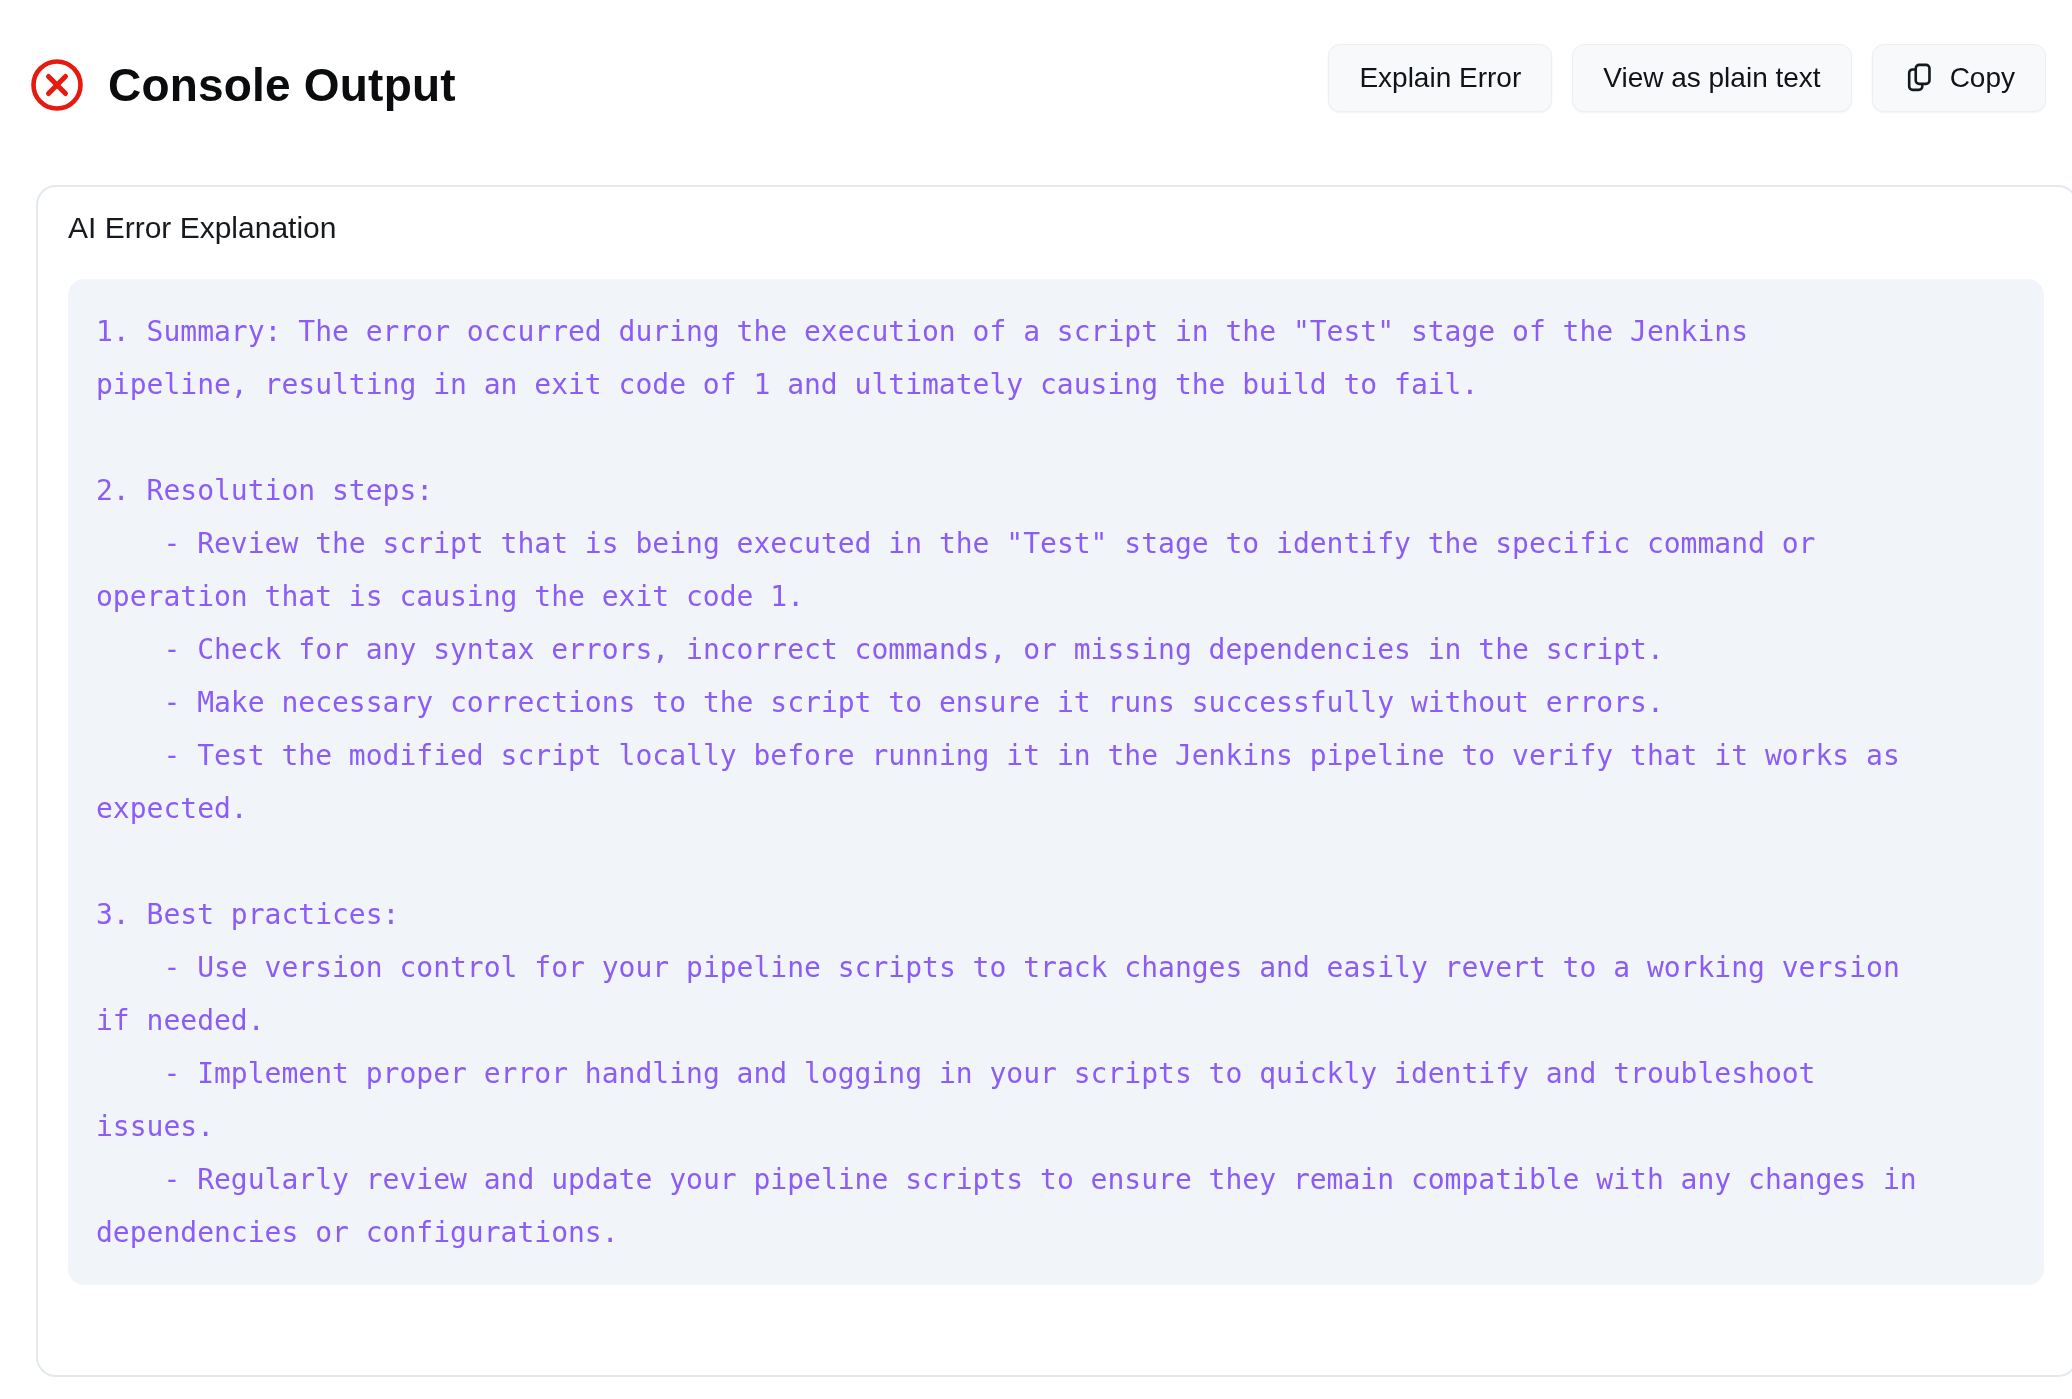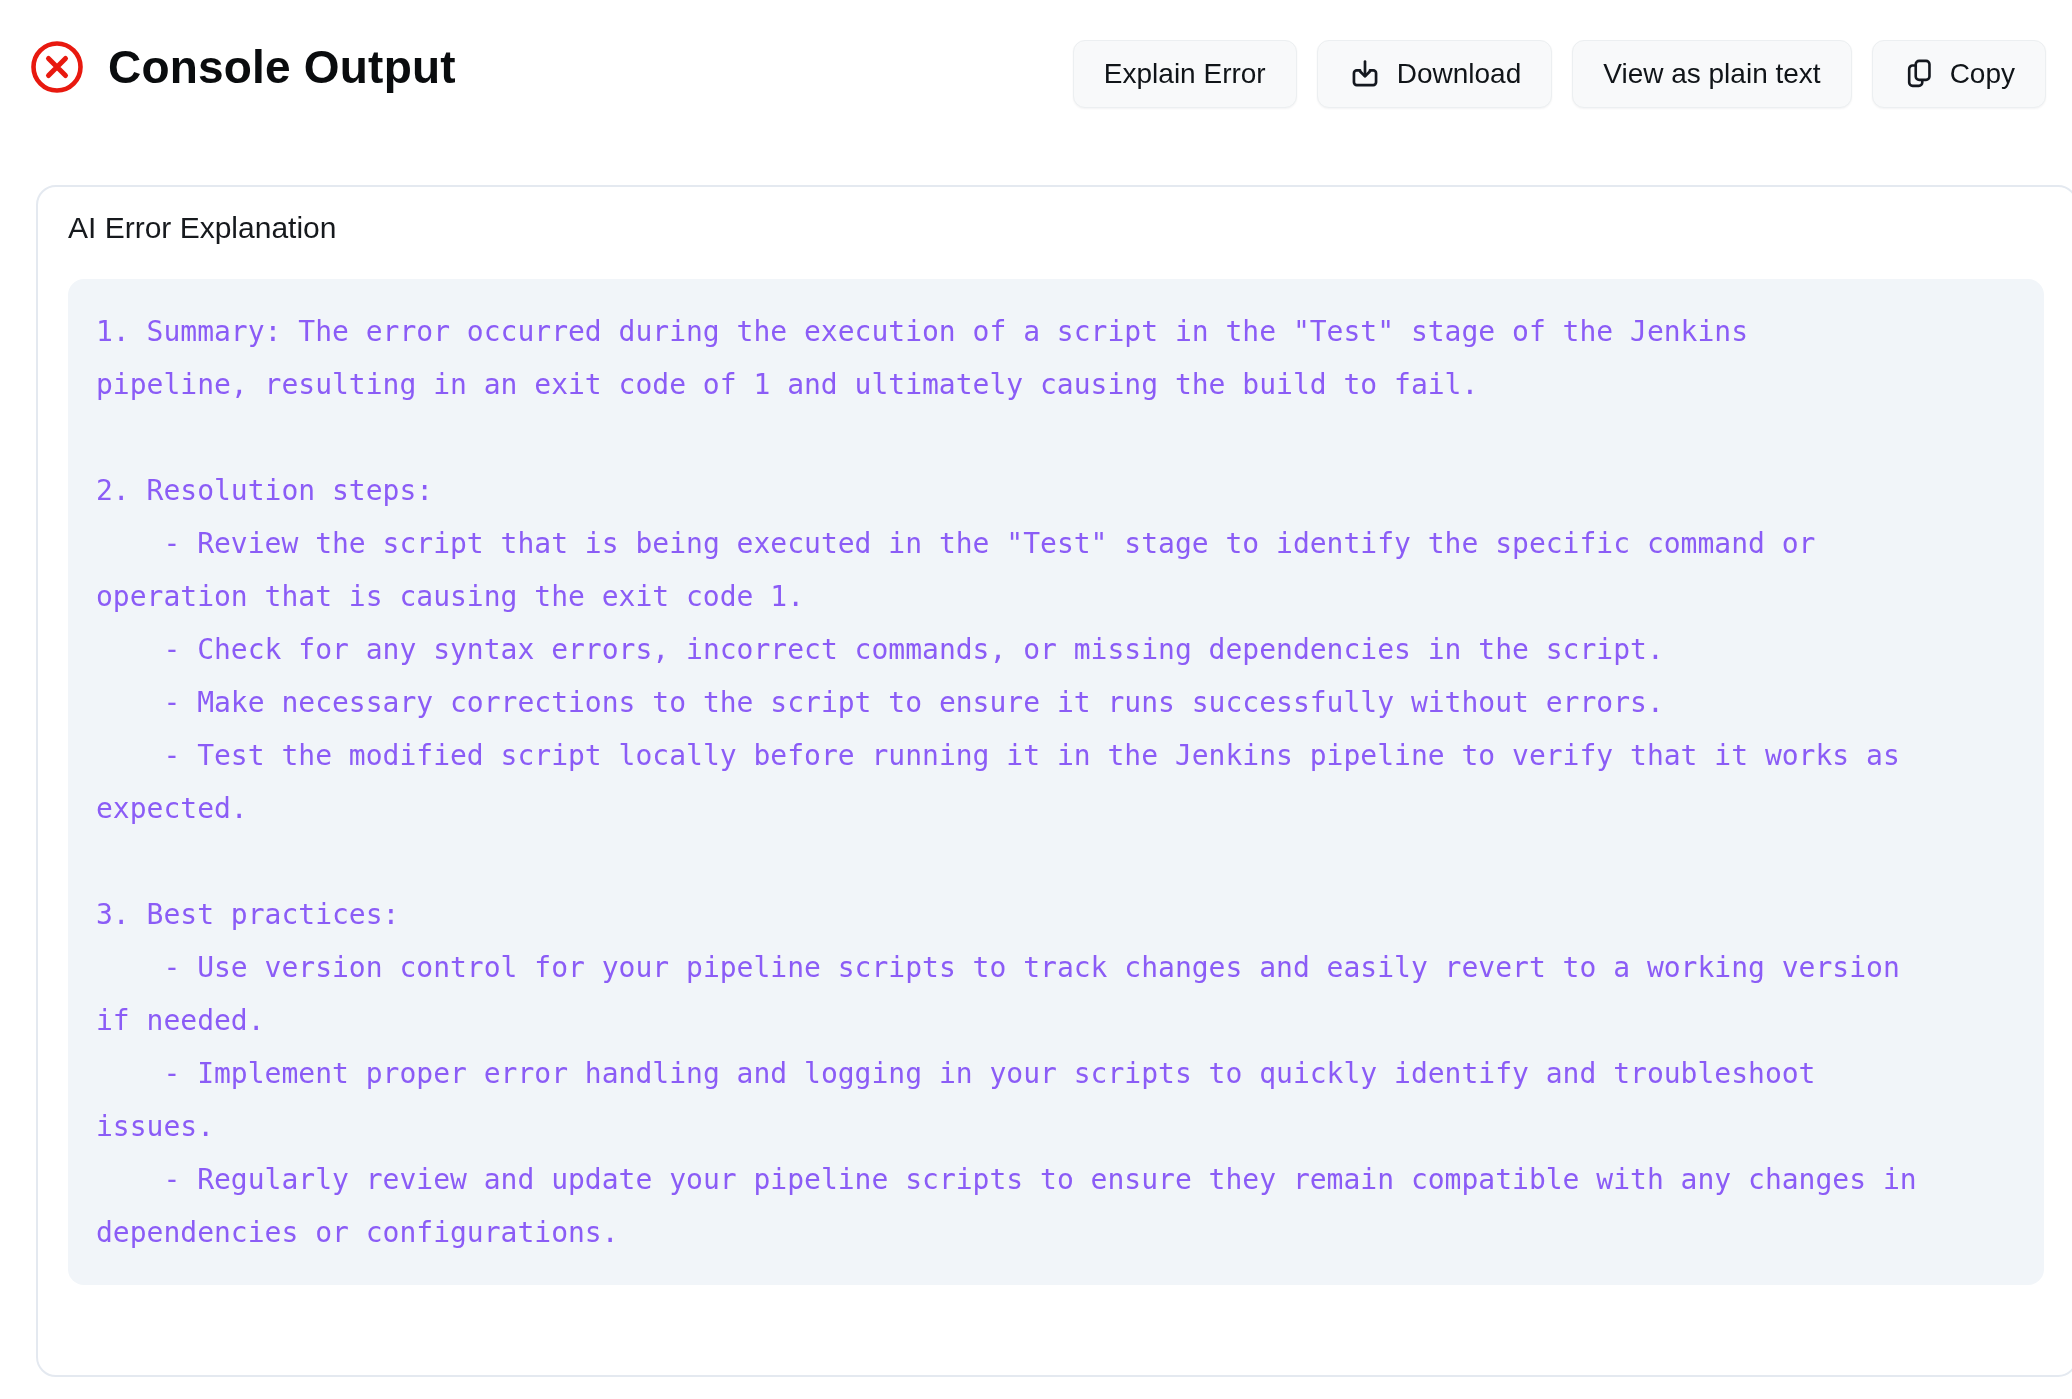--- a/index.html
+++ b/index.html
@@ -12,21 +12,21 @@
     overflow: hidden;
   }
   .page {
     width: 2072px;
     height: 1399px;
     padding: 40px 26px 16px 30px;
   }
   
   .page-header {
     display: flex;
-    align-items: flex-start;
+    align-items: flex-end;
     justify-content: space-between;
     height: 72px;
   }
   .title-group {
     display: flex;
     align-items: center;
     gap: 24px;
   }
   .error-icon-wrap {
     width: 54px;
@@ -105,30 +105,20 @@
         </svg>
       </span>
       <h1 class="page-title">Console Output</h1>
     </div>
 
     <div class="actions">
       <button class="btn">
         <span>Explain Error</span>
       </button>
 
-      <button class="btn">
-        <span>
-          <svg width="34" height="34" viewBox="0 0 24 24" fill="none" stroke="#14181f" stroke-width="1.9" stroke-linecap="round" stroke-linejoin="round">
-            <path d="M8.5 9.5 H6.2 a2 2 0 0 0 -2 2 v6.3 a2 2 0 0 0 2 2 h11.6 a2 2 0 0 0 2 -2 v-6.3 a2 2 0 0 0 -2 -2 h-2.3"></path>
-            <path d="M12 3.2 v10.2"></path>
-            <path d="M8.6 10.2 L12 13.6 L15.4 10.2"></path>
-          </svg>
-        </span>
-        <span>Download</span>
-      </button>
 
       <button class="btn">
         <span>View as plain text</span>
       </button>
 
       <button class="btn">
         <span>
           <svg width="32" height="34" viewBox="0 0 24 26" fill="none" stroke="#14181f" stroke-width="2" stroke-linejoin="round">
             <rect x="9.5" y="3" width="10.5" height="14.5" rx="2.6"></rect>
             <path d="M14.5 17.5 v2 a2.6 2.6 0 0 1 -2.6 2.6 H7.1 a2.6 2.6 0 0 1 -2.6 -2.6 V9.1 a2.6 2.6 0 0 1 2.6 -2.6 h2.4"></path>

